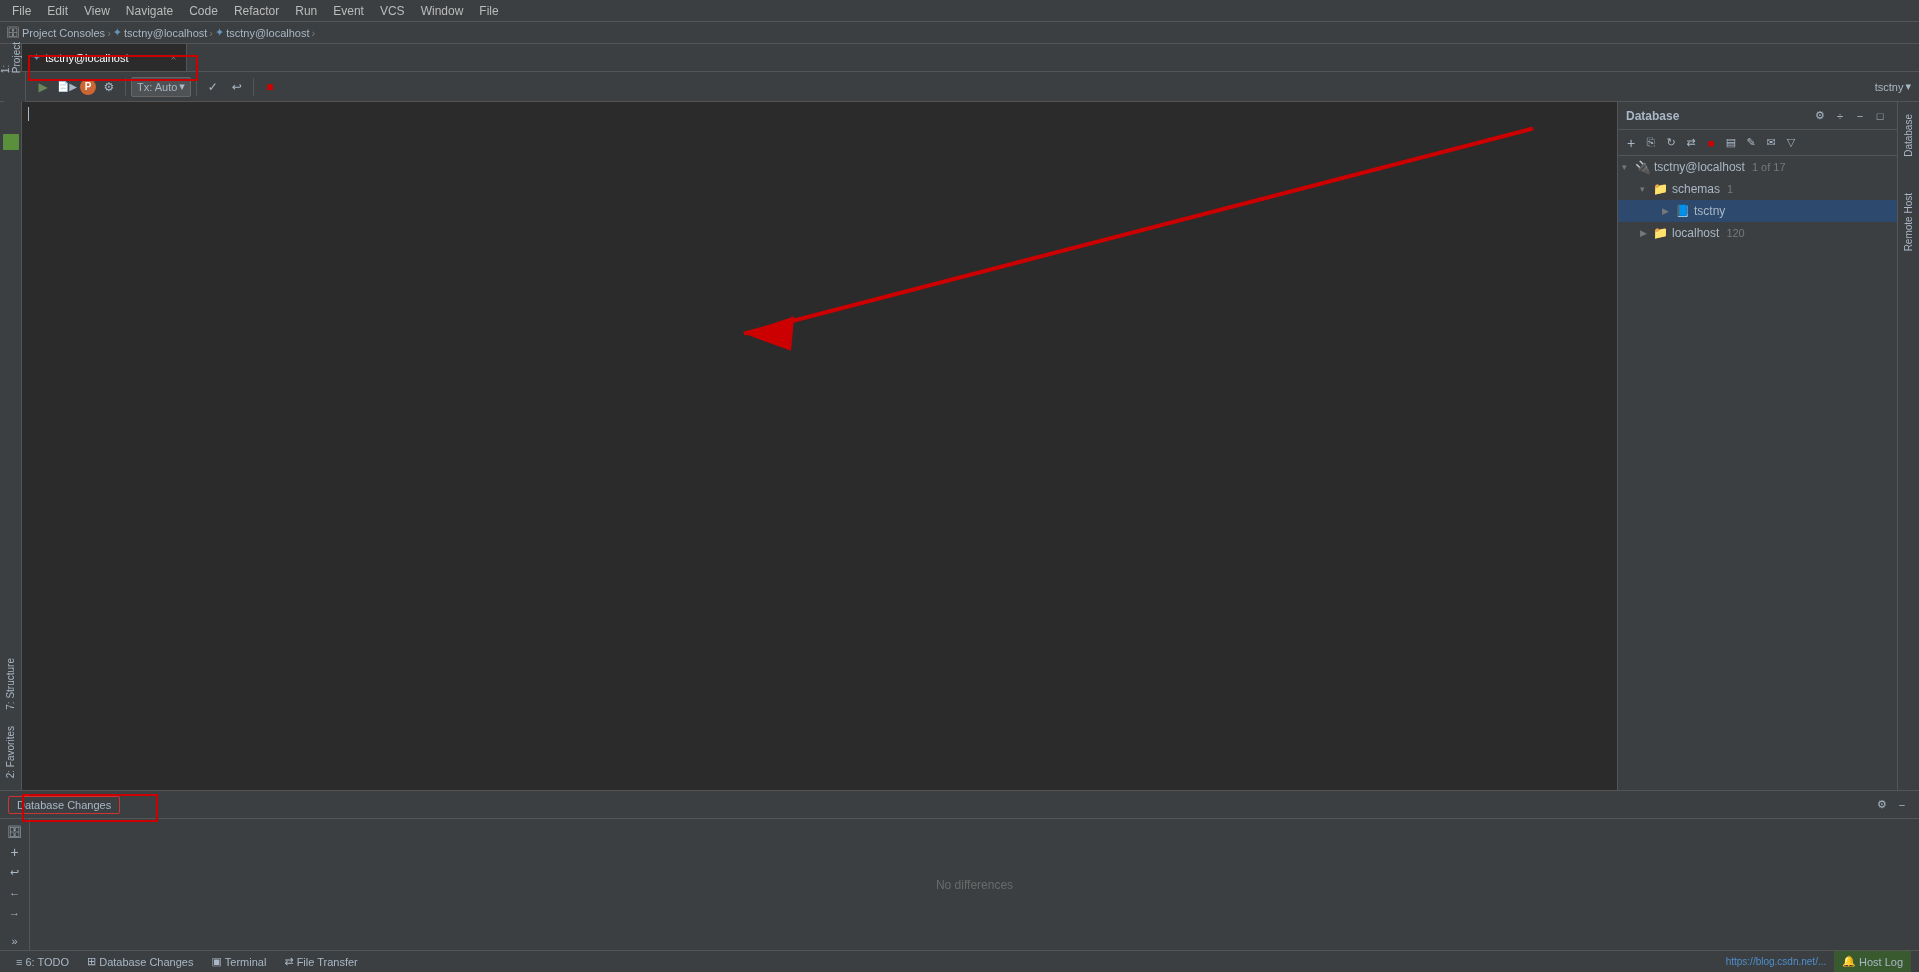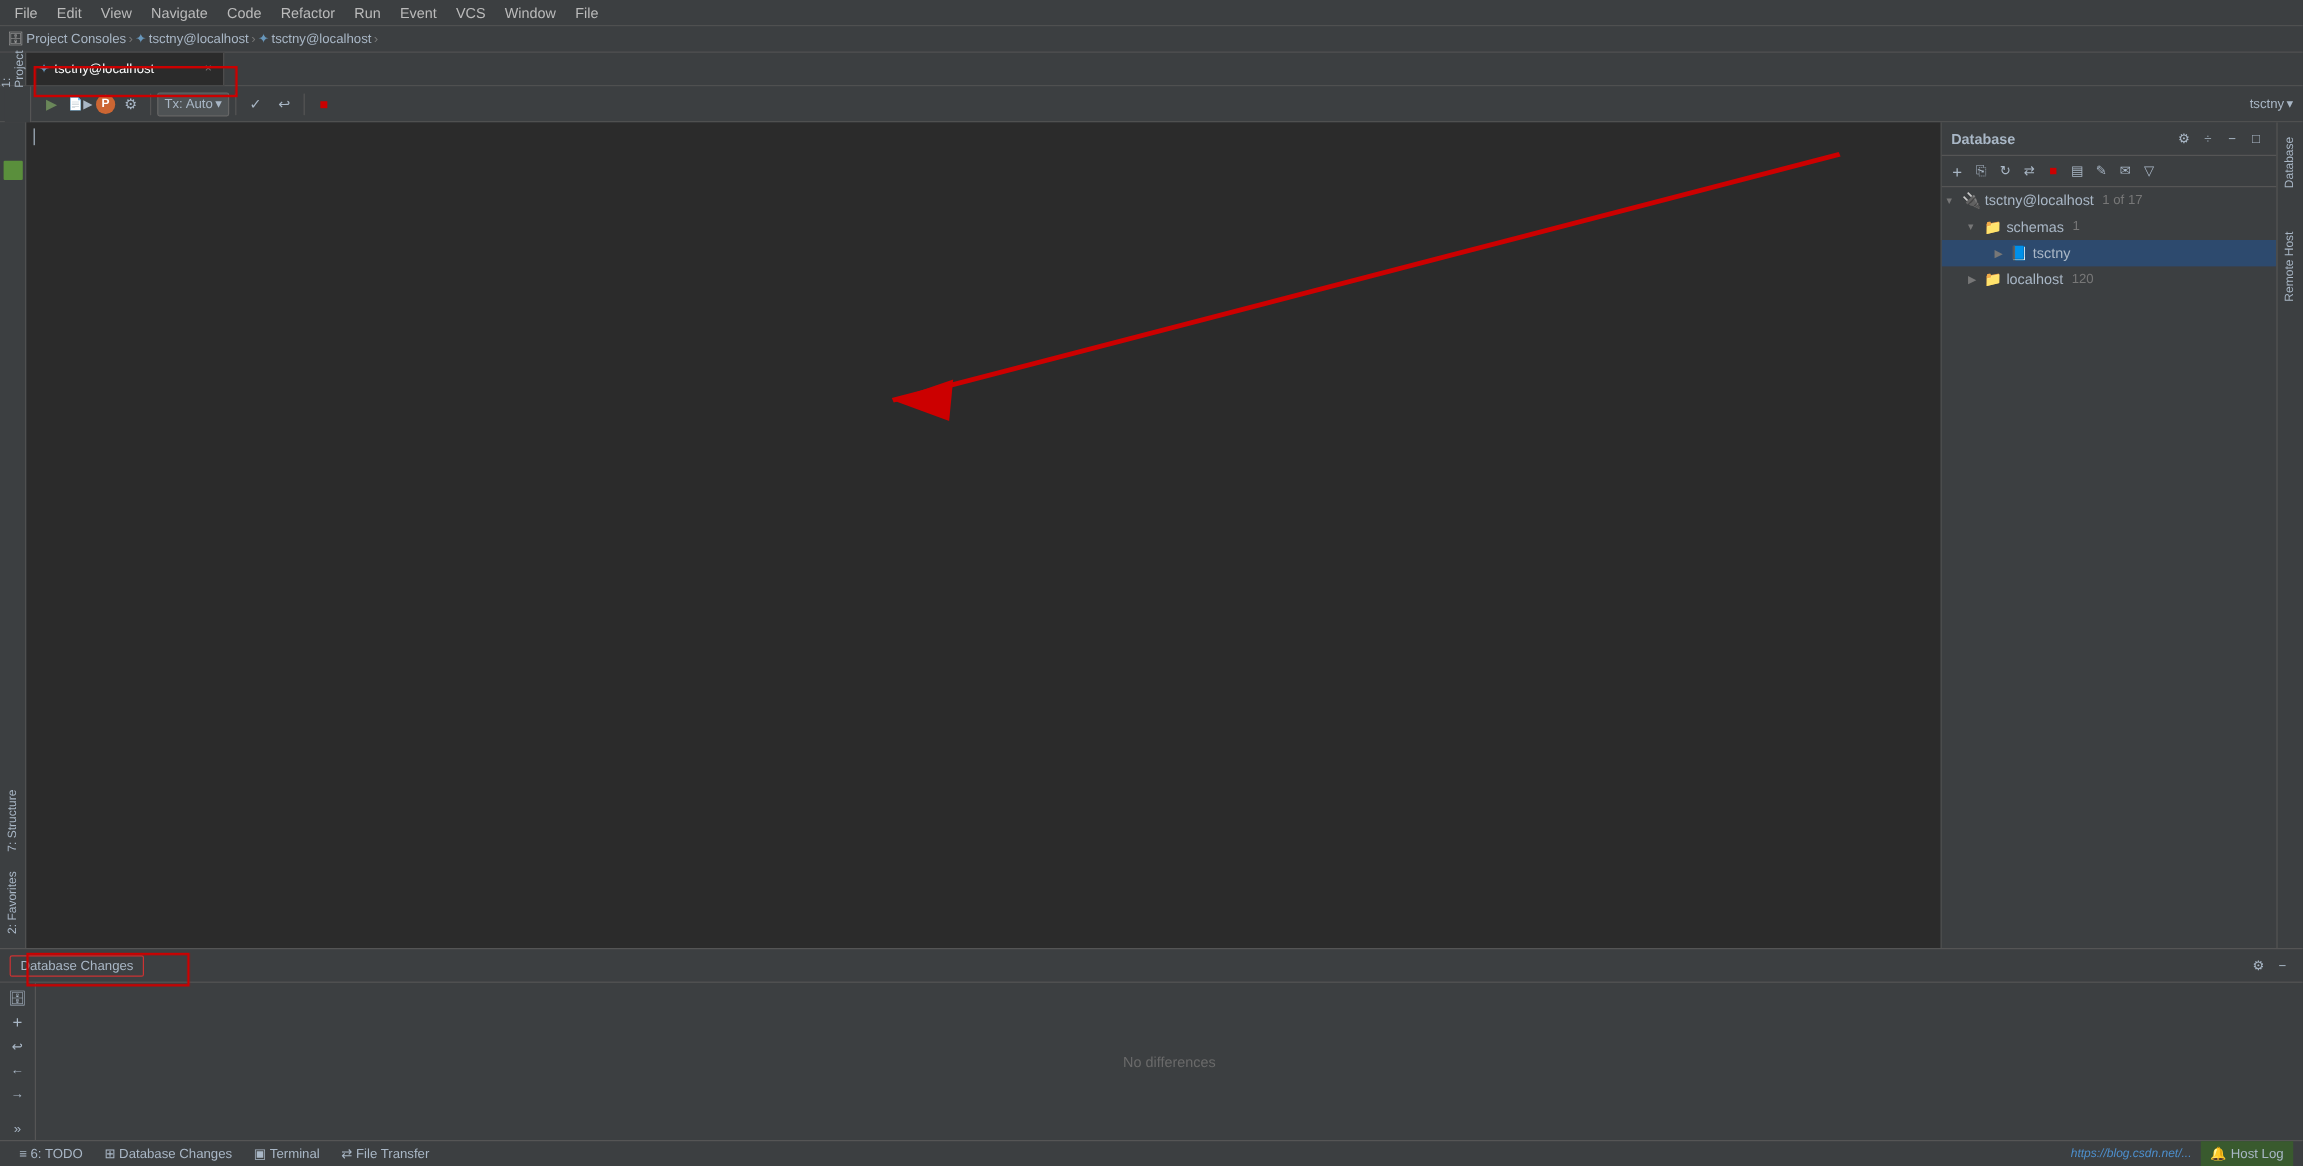--- a/index.html
+++ b/index.html
@@ -164,21 +164,21 @@
       height: 22px; background: #3c3f41; border-top: 1px solid #555;
       display: flex; align-items: center; justify-content: space-between;
       padding: 0 8px;
     }
     .status-tabs { display: flex; gap: 2px; }
     .status-tab {
       display: flex; align-items: center; gap: 3px; padding: 0 8px;
       font-size: 11px; color: #a9b7c6; cursor: pointer; height: 22px;
     }
     .status-tab.event-log { background: #395a2e; color: #a9b7c6; }
-    .status-url { font-size: 10px; color: #4d8fcd; font-style: italic; }
+    .status-url { font-size: 10px; color: #4d8fcd; }
   </style>
 </head>
 <body>
 
 <div id="menu-bar">
   <span class="menu-item">File</span>
   <span class="menu-item">Edit</span>
   <span class="menu-item">View</span>
   <span class="menu-item">Navigate</span>
   <span class="menu-item">Code</span>

